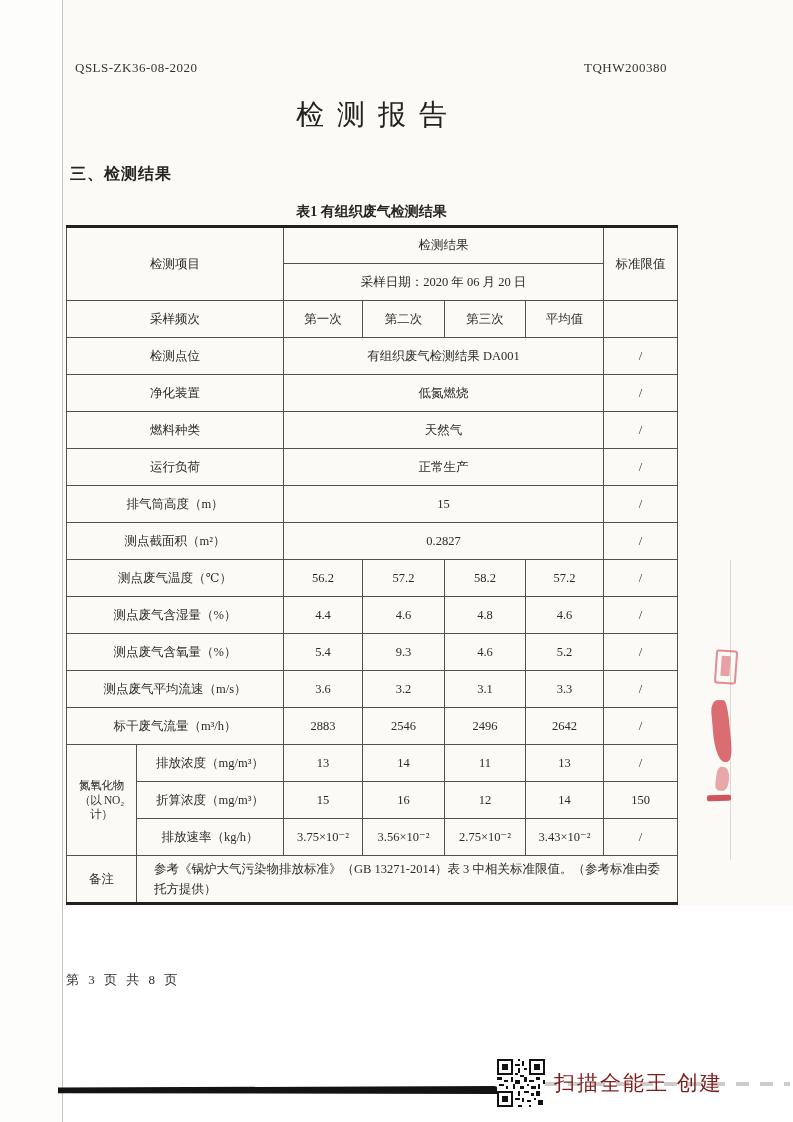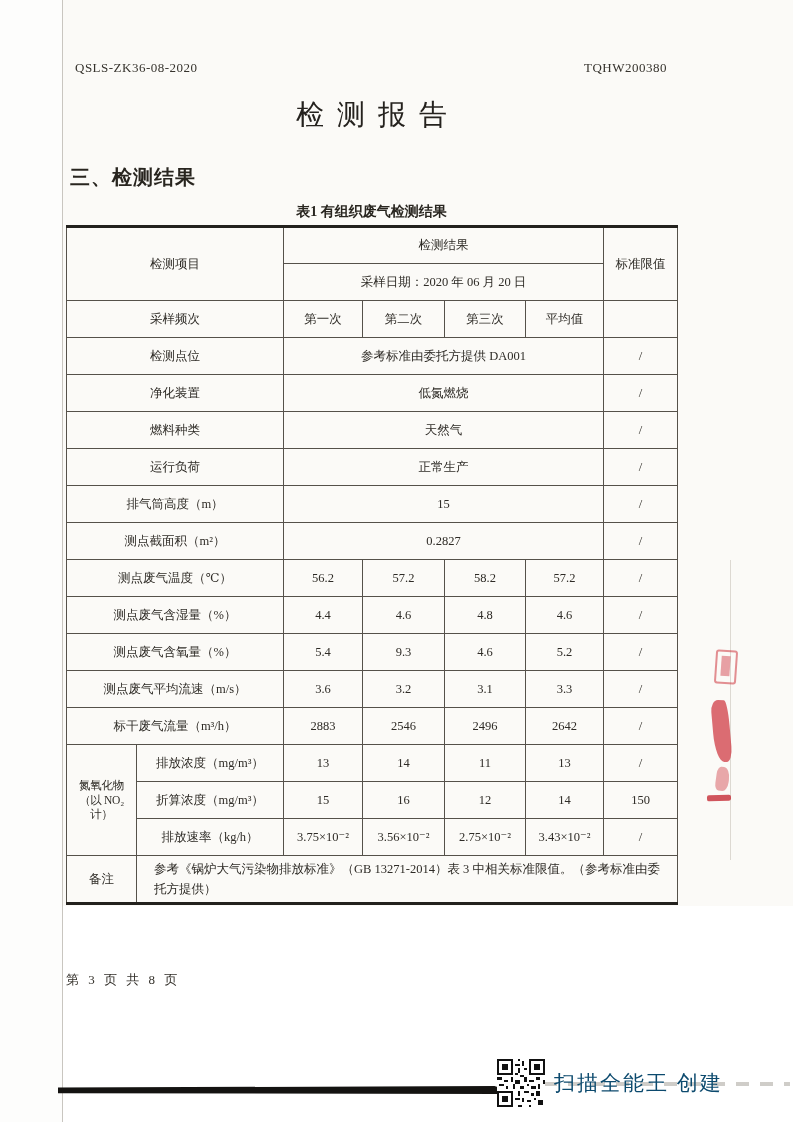--- a/index.html
+++ b/index.html
@@ -9,21 +9,21 @@
     background:#fbfaf7;
     font-family:"Liberation Serif","DejaVu Serif",serif;
     color:#2e2b26;
   }
   .left-margin-strip{ position:absolute; left:0; top:0; width:62px; height:1122px; background:#fdfdfc; }
   .paper-left-edge{ position:absolute; left:62px; top:0; width:1px; height:1122px; background:#c9c6c0; }
   .paper-right-edge{ position:absolute; left:730px; top:560px; width:1px; height:300px; background:#ddd9d2; }
 
   .doc-codes{ position:absolute; left:75px; top:60px; width:592px; display:flex; justify-content:space-between; font-size:13px; letter-spacing:0.5px; color:#35322c; }
   .report-title{ position:absolute; left:66px; top:96px; width:611px; text-align:center; font-size:28px; font-weight:normal; letter-spacing:13px; text-indent:13px; color:#25221e; }
-  .section-heading{ position:absolute; left:70px; top:164px; font-size:20px; font-weight:bold; letter-spacing:1px; color:#28251f; }
+  .section-heading{ position:absolute; left:70px; top:164px; font-size:16px; font-weight:bold; letter-spacing:1px; color:#28251f; }
   .table-title{ position:absolute; left:66px; top:203px; width:611px; text-align:center; font-size:14px; font-weight:bold; color:#28251f; }
 
   table.report-table{
     position:absolute; left:66px; top:225px; width:611px;
     border-collapse:collapse; table-layout:fixed;
     font-size:12.5px; color:#2e2b26;
   }
   .report-table td{
     border:1px solid #55514a;
     text-align:center; vertical-align:middle;
@@ -42,21 +42,21 @@
   }
   .bottom-speckle{
     position:absolute; left:520px; top:1082px; width:270px; height:4px; opacity:.55;
     background:repeating-linear-gradient(90deg,#a8a49c 0 13px,transparent 13px 24px);
   }
 
   .watermark{ position:absolute; left:497px; top:1058px; display:flex; align-items:center; }
   .qr{ width:48px; height:50px; }
   .watermark-label{
     margin-left:9px; font-family:"Liberation Sans","DejaVu Sans",sans-serif;
-    font-size:21px; letter-spacing:2px; color:#0c4a6e; white-space:nowrap;
+    font-size:21px; letter-spacing:2px; color:#7f1d1d; white-space:nowrap;
   }
 
   .stamp{ position:absolute; left:703px; top:645px; width:46px; height:160px; }
   .stamp-frag{ position:absolute; background:rgba(206,52,62,.72); }
   .frag-a{ left:12px; top:5px; width:22px; height:34px; background:none; border:2.5px solid rgba(206,52,62,.55); border-radius:3px; transform:rotate(4deg); }
   .frag-a::after{ content:""; position:absolute; left:4px; top:4px; width:9px; height:20px; background:rgba(206,52,62,.45); }
   .frag-b{ left:10px; top:55px; width:17px; height:62px; border-radius:45% 20% 35% 50%/20% 40% 25% 45%; transform:rotate(-5deg) skewY(6deg); }
   .frag-c{ left:13px; top:122px; width:13px; height:24px; background:rgba(206,52,62,.42); border-radius:30% 50% 40% 30%; transform:rotate(8deg); }
   .frag-d{ left:4px; top:150px; width:24px; height:6px; background:rgba(198,44,54,.8); border-radius:2px; transform:rotate(-2deg); }
 </style>
@@ -102,21 +102,21 @@
         <td colspan="2">采样频次</td>
         <td>第一次</td>
         <td>第二次</td>
         <td>第三次</td>
         <td>平均值</td>
         <td></td>
       </tr>
 
       <tr>
         <td colspan="2">检测点位</td>
-        <td colspan="4">参考标准由委托方提供 DA001</td>
+        <td colspan="4">有组织废气检测结果 DA001</td>
         <td>/</td>
       </tr>
       <tr>
         <td colspan="2">净化装置</td>
         <td colspan="4">低氮燃烧</td>
         <td>/</td>
       </tr>
       <tr>
         <td colspan="2">燃料种类</td>
         <td colspan="4">天然气</td>

